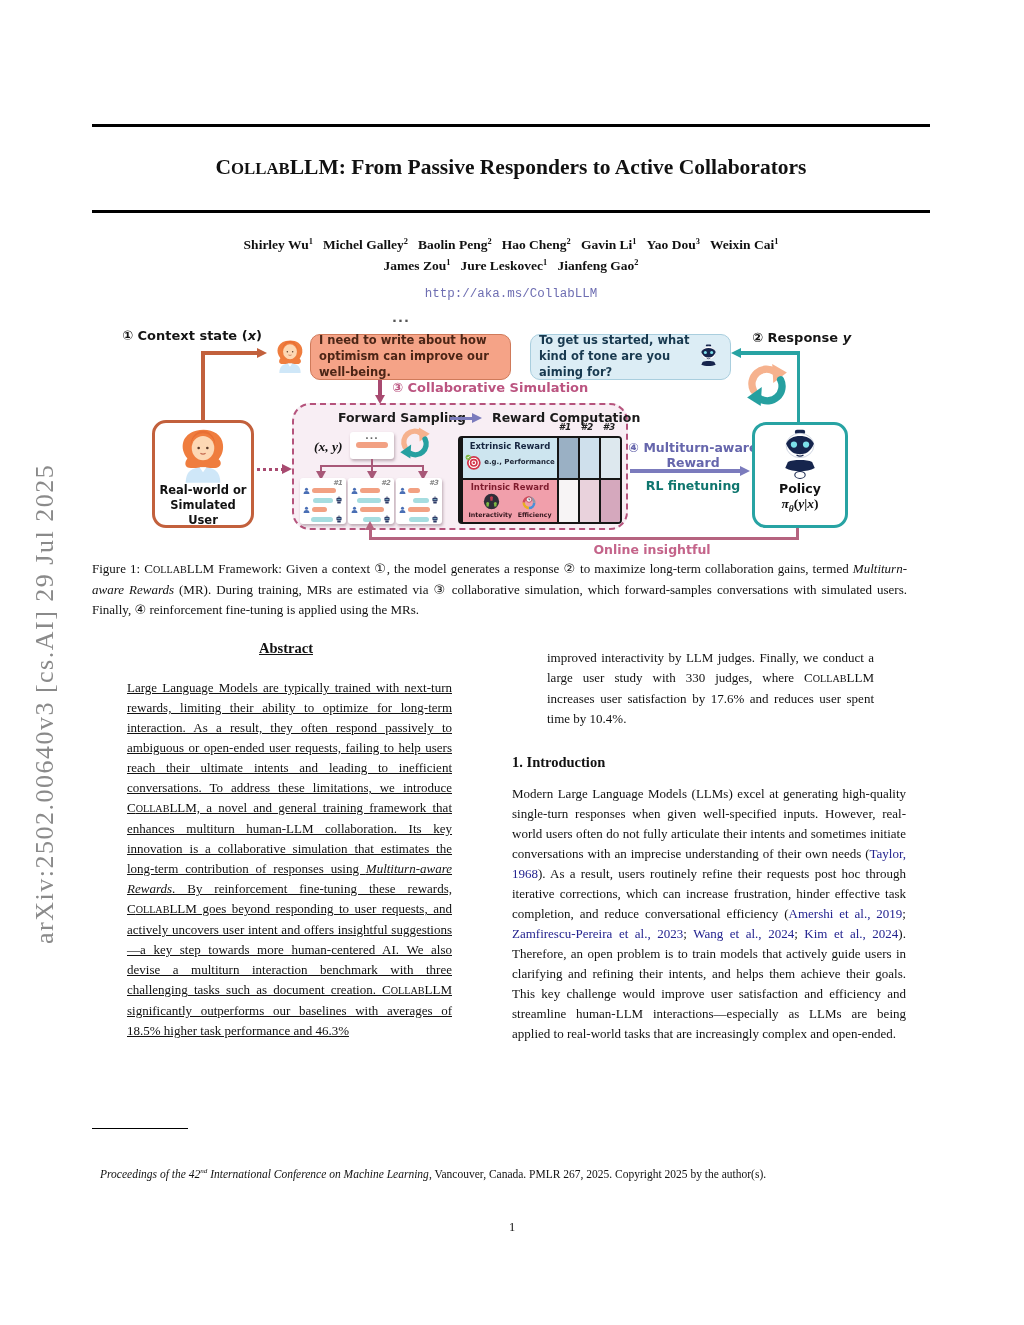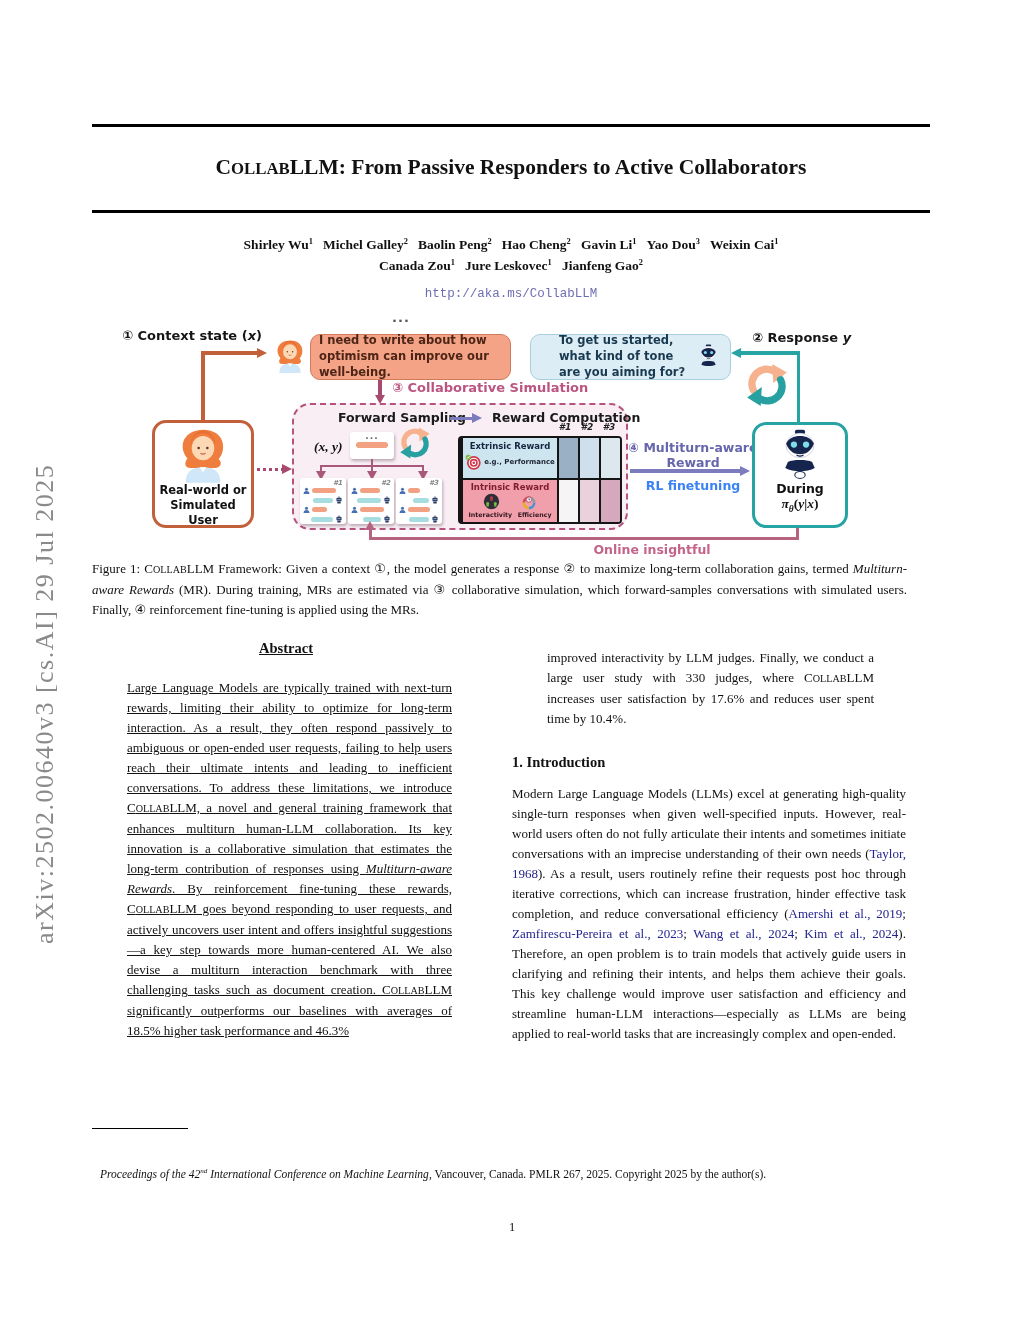--- a/index.html
+++ b/index.html
@@ -84,21 +84,21 @@
   .rwlabels{display:flex;justify-content:space-evenly;font-weight:700;font-size:6.3px;color:#30151c;margin-top:1px;}
   .rwbars{flex:1;display:flex;}
   .rwcol{flex:1;border-left:2px solid #151515;display:flex;flex-direction:column;}
   .rwsegT{height:42px;border-bottom:2px solid #151515;box-sizing:border-box;}
   .rwsegB{flex:1;}
   .rwheads{left:462px;top:104px;width:66px;display:flex;}
   .rwheads span{flex:1;text-align:center;font-style:italic;font-weight:700;font-size:9px;color:#222;}
 
   .mtlabel{left:536px;top:122px;width:130px;text-align:center;color:#6666ac;font-weight:700;font-size:12.5px;}
   .mtlabel2{left:536px;top:137px;width:130px;text-align:center;color:#6666ac;font-weight:700;font-size:12.5px;}
-  .rllabel{left:536px;top:160px;width:130px;text-align:center;color:#3b82f6;font-weight:700;font-size:12.5px;}
+  .rllabel{left:536px;top:160px;width:130px;text-align:center;color:#0f766e;font-weight:700;font-size:12.5px;}
 
   .policy{left:660px;top:104px;width:96px;height:106px;border:3px solid var(--teal,#27a3a3);border-radius:14px;
           background:#fff;text-align:center;box-sizing:border-box;padding-top:4px;}
   .policy .plabel{font-weight:700;font-size:12.5px;margin-top:0px;}
   .policy .pformula{font-family:"Liberation Serif",serif;font-weight:700;font-size:13.5px;}
 
   .userbox{left:60px;top:102px;width:102px;height:108px;border:3px solid var(--orange,#c2603c);border-radius:14px;
           background:#fff;text-align:center;box-sizing:border-box;padding-top:4px;}
   .userbox .ulabel{font-weight:700;font-size:11.5px;line-height:1.3;color:#111;}
   .dotline{left:165px;top:150px;width:27px;border-top:3.5px dotted #a84a70;}
@@ -126,21 +126,21 @@
 
 <div class="page">
 
   <div class="abs arxiv">arXiv:2502.00640v3  [cs.AI]  29 Jul 2025</div>
 
   <div class="abs rule" style="top:124px;"></div>
   <div class="abs title"><span>C</span><span class="sc">OLLAB</span><span>LLM: From Passive Responders to Active Collaborators</span></div>
   <div class="abs rule" style="top:210px;"></div>
   <div class="abs authors">
     <div><span>Shirley Wu</span><span class="sup">1</span><span>&nbsp;&nbsp;&nbsp;</span><span>Michel Galley</span><span class="sup">2</span><span>&nbsp;&nbsp;&nbsp;</span><span>Baolin Peng</span><span class="sup">2</span><span>&nbsp;&nbsp;&nbsp;</span><span>Hao Cheng</span><span class="sup">2</span><span>&nbsp;&nbsp;&nbsp;</span><span>Gavin Li</span><span class="sup">1</span><span>&nbsp;&nbsp;&nbsp;</span><span>Yao Dou</span><span class="sup">3</span><span>&nbsp;&nbsp;&nbsp;</span><span>Weixin Cai</span><span class="sup">1</span></div>
-    <div><span>Canada Zou</span><span class="sup">1</span><span>&nbsp;&nbsp;&nbsp;</span><span>Jure Leskovec</span><span class="sup">1</span><span>&nbsp;&nbsp;&nbsp;</span><span>Jianfeng Gao</span><span class="sup">2</span></div>
+    <div><span>James Zou</span><span class="sup">1</span><span>&nbsp;&nbsp;&nbsp;</span><span>Jure Leskovec</span><span class="sup">1</span><span>&nbsp;&nbsp;&nbsp;</span><span>Jianfeng Gao</span><span class="sup">2</span></div>
   </div>
   <div class="abs url">http://aka.ms/CollabLLM</div>
 
   <div class="abs fig">
 
     <div class="abs lbl-b" style="left:30px;top:10px;"><span>① Context state (</span><span class="i">x</span><span>)</span></div>
     <div class="line c-or" style="left:109px;top:33px;width:3.5px;height:71px;"></div>
     <div class="line c-or" style="left:109px;top:33px;width:58px;height:3.5px;"></div>
     <div class="tri tri-r tr-or" style="left:165px;top:29.5px;"></div>
 
@@ -156,21 +156,21 @@
         <path d="M26 46 L30 52 L34 46 Z" fill="#fff"></path>
       </svg>
     </div>
 
     <div class="abs dots" style="left:300px;top:-8px;">...</div>
     <div class="abs bubble bubble-user">
       <span>I need to write about how optimism can improve our well-being.</span>
     </div>
 
     <div class="abs bubble bubble-assist">
-      <span style="flex:1;margin-left:20px;">To get us started, what kind of tone are you aiming for?</span>
+      <span style="flex:1;">To get us started, what kind of tone are you aiming for?</span>
       <span>
         <svg width="27" height="27" viewBox="0 0 60 60">
           <rect x="24" y="1" width="12" height="5" rx="2.5" fill="#16254d"></rect>
           <ellipse cx="30" cy="20" rx="16" ry="15" fill="#fff" stroke="#c8cfdd" stroke-width="1"></ellipse>
           <path d="M14 18 C18 6 42 6 46 18 C42 28 36 30 30 30 C24 30 18 28 14 18 Z" fill="#16254d"></path>
           <circle cx="23" cy="19" r="3.4" fill="#7ce0ea"></circle>
             <circle cx="37" cy="19" r="3.4" fill="#7ce0ea"></circle>
           <path d="M26 31.5 Q30 34 34 31.5" stroke="#16254d" stroke-width="1.6" fill="none"></path>
           <path d="M17 40 C22 37 38 37 43 40 L46 46 C38 50 22 50 14 46 Z" fill="#16254d"></path>
         </svg>
@@ -411,21 +411,21 @@
       <svg width="52" height="52" viewBox="0 0 60 60" style="margin:0 auto;">
         <rect x="24" y="1" width="12" height="5" rx="2.5" fill="#16254d"></rect>
         <ellipse cx="30" cy="19" rx="16" ry="14" fill="#fff" stroke="#c8cfdd" stroke-width="1"></ellipse>
         <path d="M14 17 C18 5 42 5 46 17 C42 27 36 29 30 29 C24 29 18 27 14 17 Z" fill="#16254d"></path>
         <circle cx="23" cy="18" r="3.6" fill="#7ce0ea"></circle>
           <circle cx="37" cy="18" r="3.6" fill="#7ce0ea"></circle>
         <path d="M26 30 Q30 32.5 34 30" stroke="#16254d" stroke-width="1.6" fill="none"></path>
         <path d="M16 38 C22 35 38 35 44 38 L47 45 C38 50 22 50 13 45 Z" fill="#16254d"></path>
         <ellipse cx="30" cy="53" rx="6" ry="4" fill="#fff" stroke="#16254d" stroke-width="1.2"></ellipse>
       </svg>
-      <div class="plabel">During</div>
+      <div class="plabel">Policy</div>
       <div class="pformula"><span class="i">π</span><span class="sub">θ</span><span>(</span><span class="i">y</span><span>|</span><span class="i">x</span><span>)</span></div>
     </div>
 
     <div class="abs userbox">
       <svg width="52" height="56" viewBox="0 0 60 64" style="margin:0 auto;">
         <path d="M12 36 C2 24 6 8 22 4 C36 0 52 6 53 20 C54 28 51 33 48 37 C53 41 50 47 44 47 L16 47 C9 47 8 41 12 36 Z" fill="#ef7d3e"></path>
         <ellipse cx="30" cy="24" rx="13" ry="14" fill="#fdd8b4"></ellipse>
         <path d="M16 22 C17 10 25 7 30 7 C35 7 43 10 44 22 C45 13 39 4 30 4 C21 4 15 13 16 22 Z" fill="#e86f34"></path>
         <circle cx="25" cy="24" r="1.5" fill="#5a3a28"></circle>
           <circle cx="35" cy="24" r="1.5" fill="#5a3a28"></circle>

